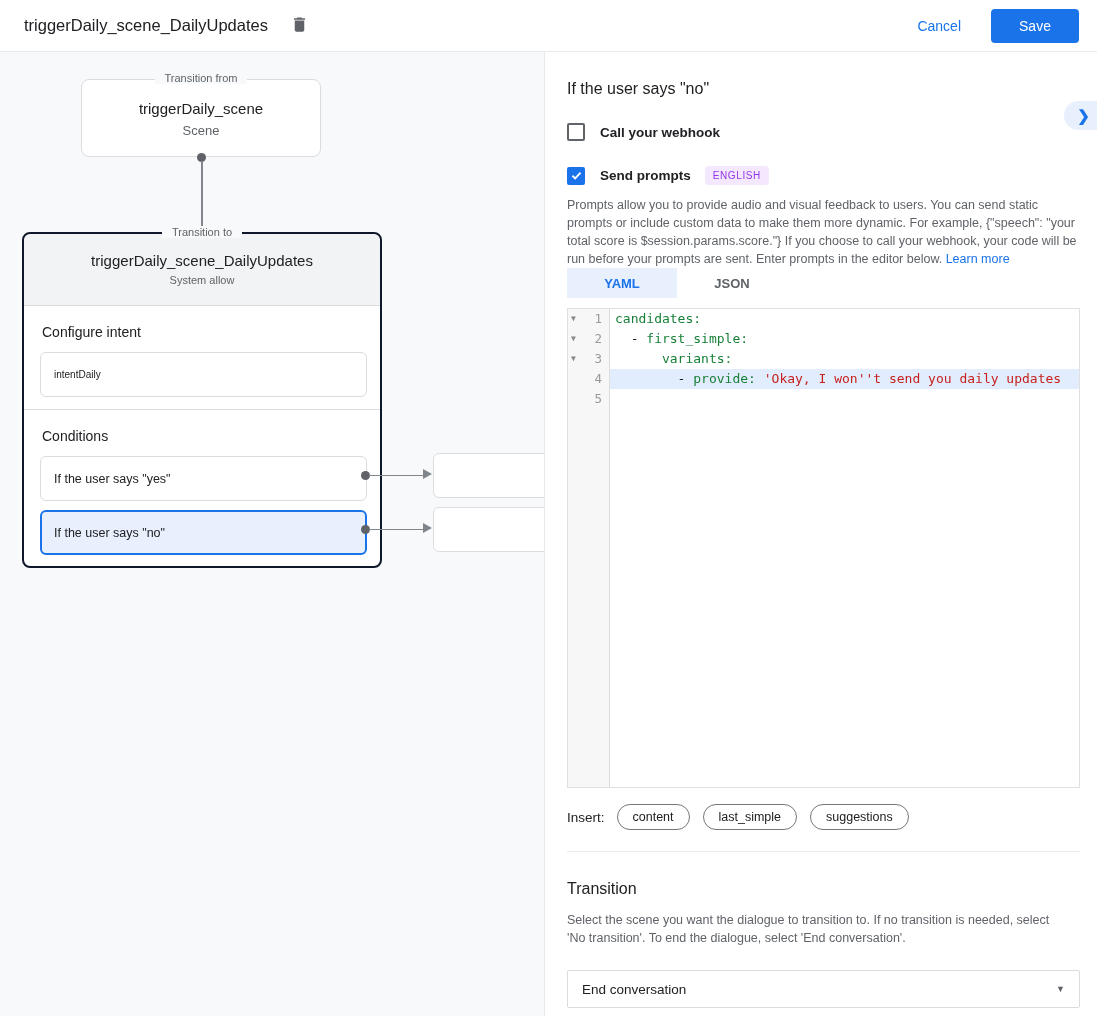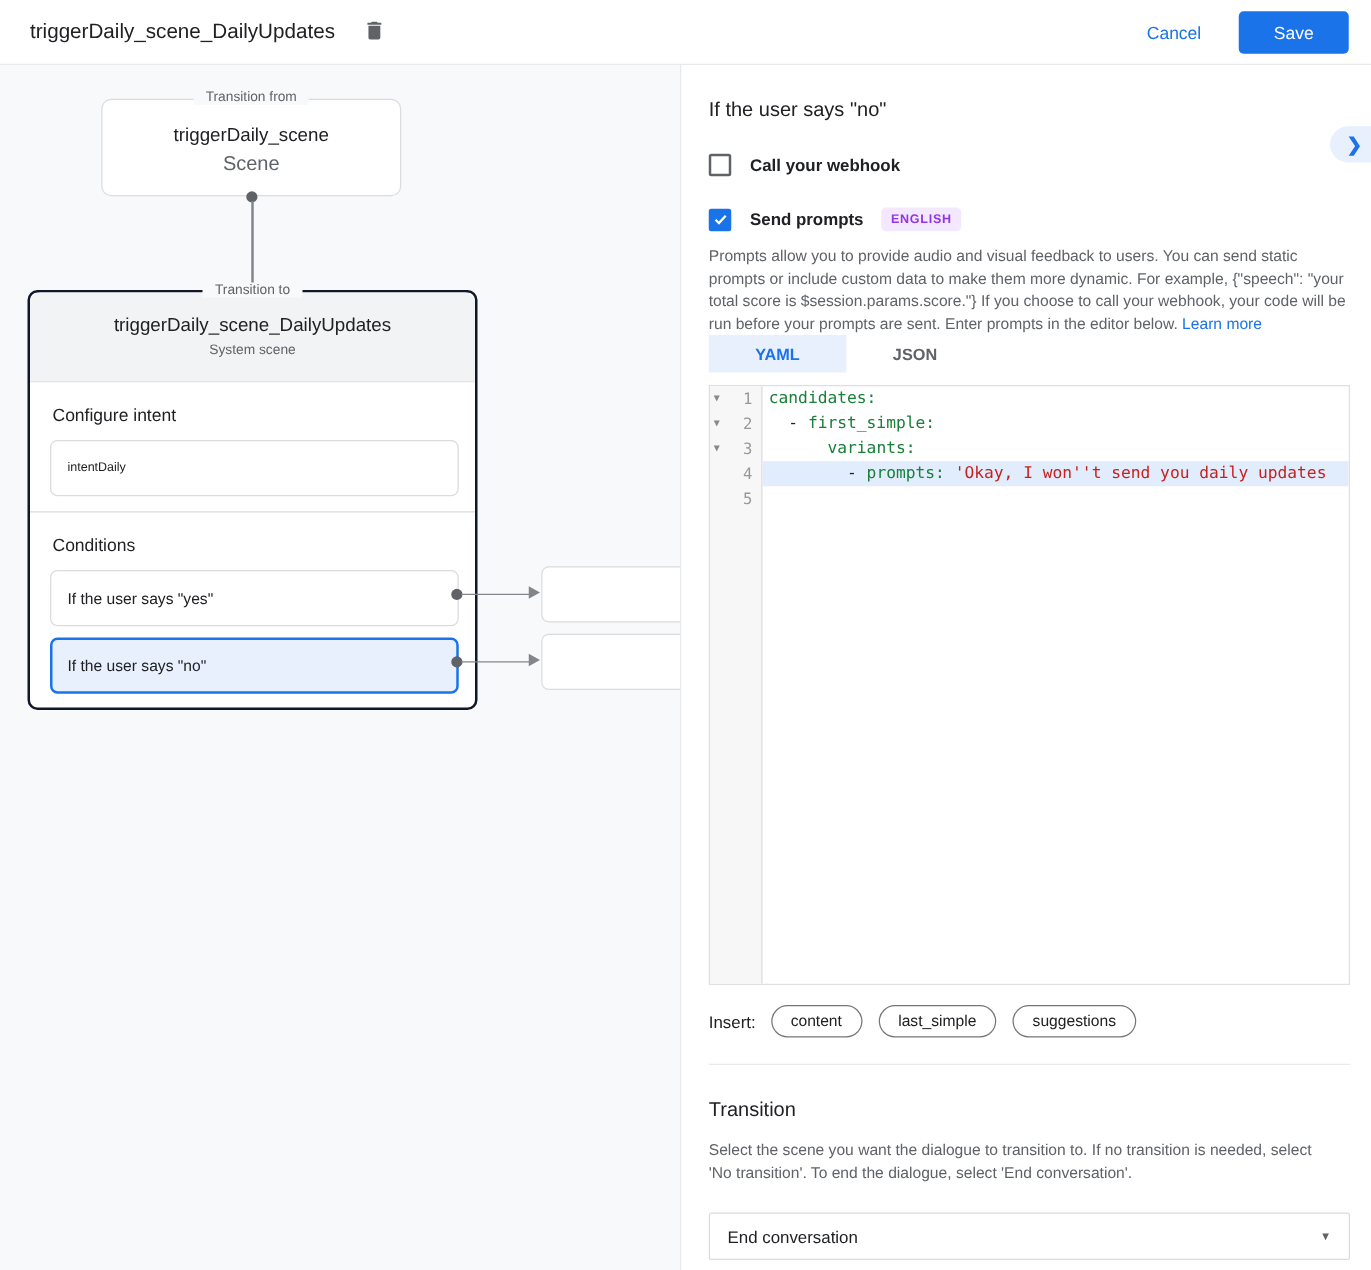--- a/index.html
+++ b/index.html
@@ -19,21 +19,21 @@
   .save-btn { background:#1a73e8; color:#fff; border:none; border-radius:4px; width:88px; height:34px;
     font-size:14px; font-weight:500; cursor:pointer; margin-right:18px; font-family:inherit; }
 
   
   .canvas { position:absolute; left:0; top:52px; width:545px; bottom:0; background:#f8f9fa; overflow:hidden; }
   .node-legend { position:absolute; top:-8px; left:0; right:0; text-align:center; font-size:11px; color:#5f6368; pointer-events:none; }
   .node-legend span { background:#f8f9fa; padding:0 10px; }
   .from-box { position:absolute; left:81px; top:27px; width:240px; height:78px; background:#fff;
     border:1px solid #dadce0; border-radius:8px; text-align:center; }
   .from-box .node-title { font-size:15px; color:#202124; margin-top:20px; }
-  .from-box .node-sub { font-size:16px; color:#5f6368; margin-top:6px; }
+  .from-box .node-sub { font-size:13px; color:#5f6368; margin-top:6px; }
 
   .varrow { position:absolute; left:197px; top:101px; width:9px; height:116px; }
   .varrow .dot { position:absolute; left:0; top:0; width:9px; height:9px; border-radius:50%; background:#5f6368; }
   .varrow .line { position:absolute; left:4px; top:8px; width:1.5px; height:98px; background:#80868b; }
   .varrow .head { position:absolute; left:-1px; top:104px; width:0; height:0;
     border-left:5.5px solid transparent; border-right:5.5px solid transparent; border-top:9px solid #80868b; }
 
   .to-box { position:absolute; left:22px; top:180px; width:360px; height:336px; background:#fff;
     border:2px solid #0f172a; border-radius:8px; }
   .to-header { height:72px; background:#f1f3f4; border-bottom:1px solid #dadce0;
@@ -65,21 +65,21 @@
   .panel-title { font-size:16px; color:#202124; margin-top:28px; }
   .collapse-btn { position:absolute; right:0; top:21px; width:33px; height:29px; background:#e8f0fe;
     border:none; border-radius:15px 0 0 15px; cursor:pointer; color:#1a73e8; font-size:15px; font-weight:700;
     display:flex; align-items:center; justify-content:center; padding-left:6px; }
   .check-row { display:flex; align-items:center; margin-top:25px; }
   .checkbox { width:18px; height:18px; border:2px solid #5f6368; border-radius:2px; background:#fff;
     cursor:pointer; flex:none; display:flex; align-items:center; justify-content:center; }
   .checkbox.checked { background:#1a73e8; border-color:#1a73e8; }
   .checkbox.checked svg { display:block; }
   .check-label { font-size:13.5px; font-weight:700; color:#202124; margin-left:15px; cursor:pointer; }
-  .lang-badge { margin-left:14px; background:#f3e8fd; color:#9334e6; font-size:10px; font-weight:700;
+  .lang-badge { margin-left:14px; background:#f3e8fd; color:#9334e6; font-size:10px; font-weight:400;
     letter-spacing:0.6px; padding:4px 8px; border-radius:4px; }
   .desc { font-size:12.5px; line-height:18px; color:#5f6368; margin-top:11px; }
   .link { color:#1a73e8; text-decoration:none; cursor:pointer; }
 
   .tabs { display:flex; }
   .tab { width:110px; height:30px; display:flex; align-items:center; justify-content:center;
     font-size:13px; font-weight:700; color:#5f6368; cursor:pointer; }
   .tab.active { background:#e8f0fe; color:#1a73e8; }
 
   .editor { margin-top:10px; height:480px; border:1px solid #e0e0e0; display:flex;
@@ -136,21 +136,21 @@
     <div class="varrow">
       <div class="dot"></div>
         <div class="line"></div>
         <div class="head"></div>
     </div>
 
     <div class="to-box">
       <div class="node-legend"><span>Transition to</span></div>
       <div class="to-header">
         <div class="node-title">triggerDaily_scene_DailyUpdates</div>
-        <div class="node-sub">System scene</div>
+        <div class="node-sub">System allow</div>
       </div>
       <div class="to-section">
         <div class="section-label">Configure intent</div>
         <div class="intent-input">intentDaily</div>
       </div>
       <div class="to-section">
         <div class="section-label">Conditions</div>
         <div id="conditions-container">
             <div class="cond-row">If the user says "yes"</div>
             <div class="cond-row selected">If the user says "no"</div>
@@ -211,21 +211,21 @@
             <div class="gutter-line">1<span class="fold">▼</span></div>
             <div class="gutter-line">2<span class="fold">▼</span></div>
             <div class="gutter-line">3<span class="fold">▼</span></div>
             <div class="gutter-line">4</div>
             <div class="gutter-line">5</div>
           </div>
         <div class="code" id="editor-code">
             <div class="code-line"><span class="tok-key">candidates:</span></div>
             <div class="code-line"><span>  - </span><span class="tok-key">first_simple:</span></div>
             <div class="code-line"><span>      </span><span class="tok-key">variants:</span></div>
-            <div class="code-line hl"><span>        - </span><span class="tok-key">prompts: </span><span class="tok-string">'Okay, I won''t send you daily updates</span></div>
+            <div class="code-line hl"><span>        - </span><span class="tok-key">provide: </span><span class="tok-string">'Okay, I won''t send you daily updates</span></div>
             <div class="code-line"></div>
           </div>
       </div>
 
       <div class="insert-row">
         <div class="insert-label">Insert:</div>
         <div id="chips-container" style="display:flex">
             <button class="chip">content</button>
             <button class="chip">last_simple</button>
             <button class="chip">suggestions</button>

